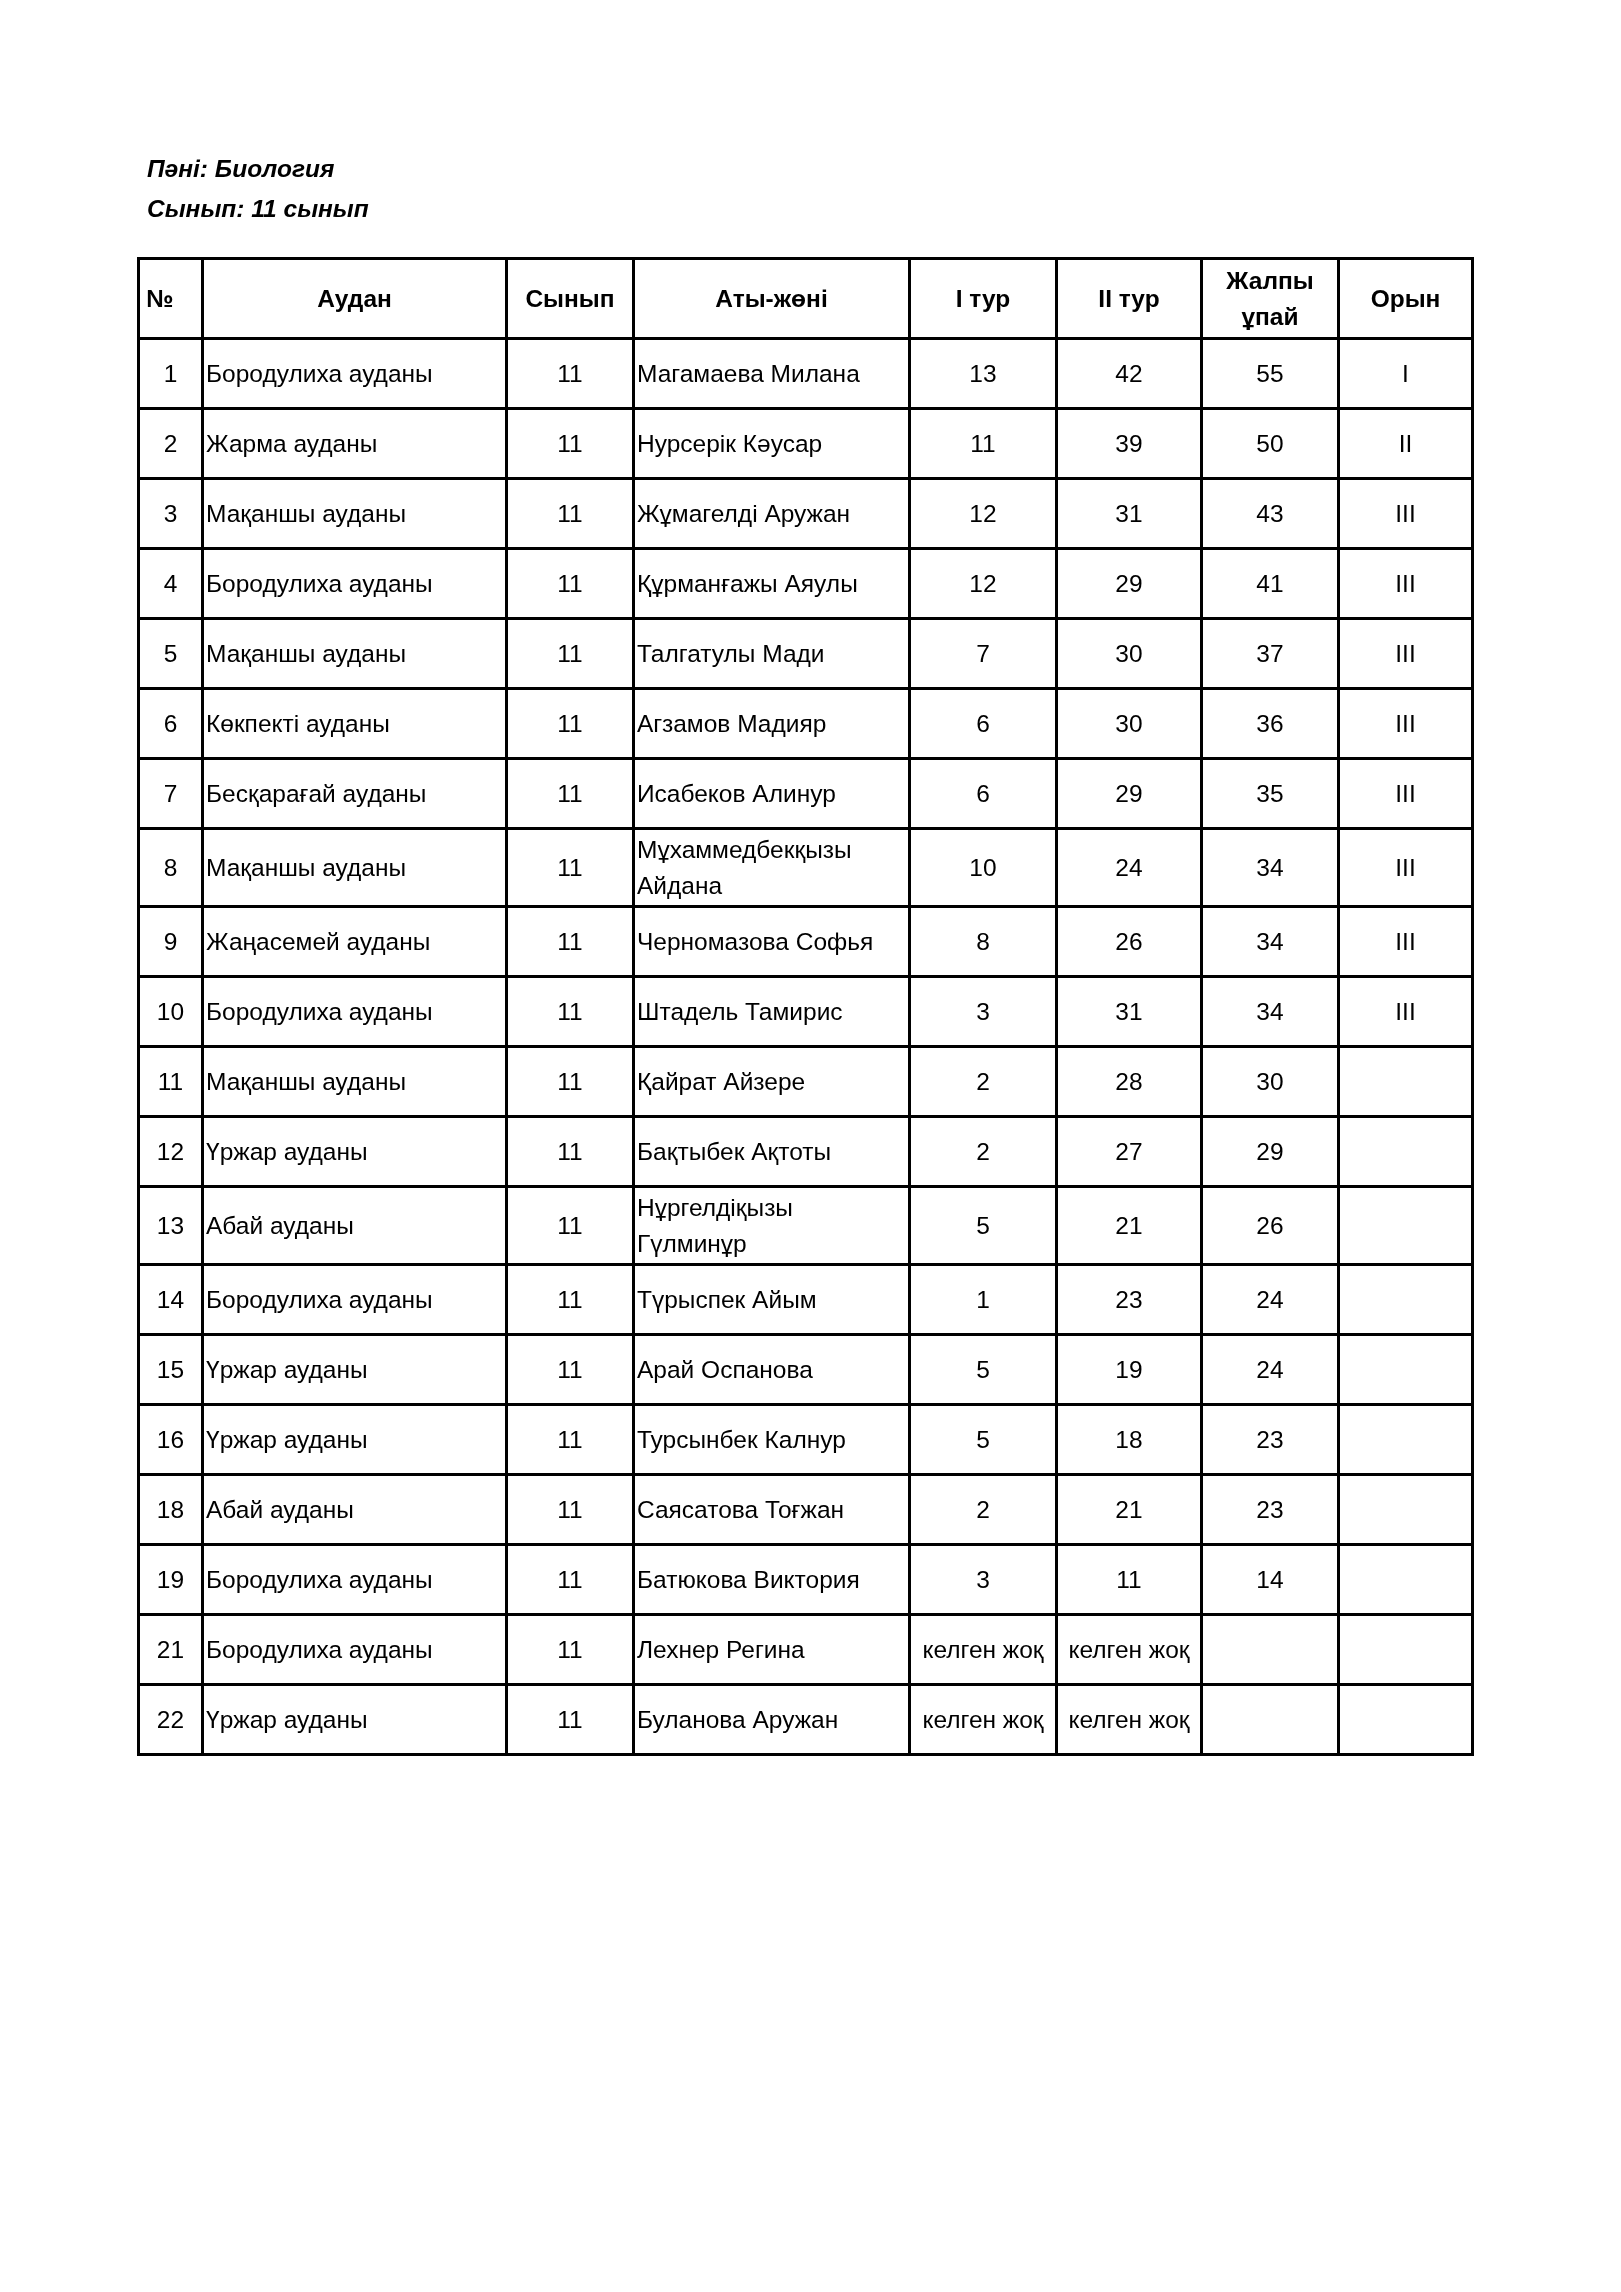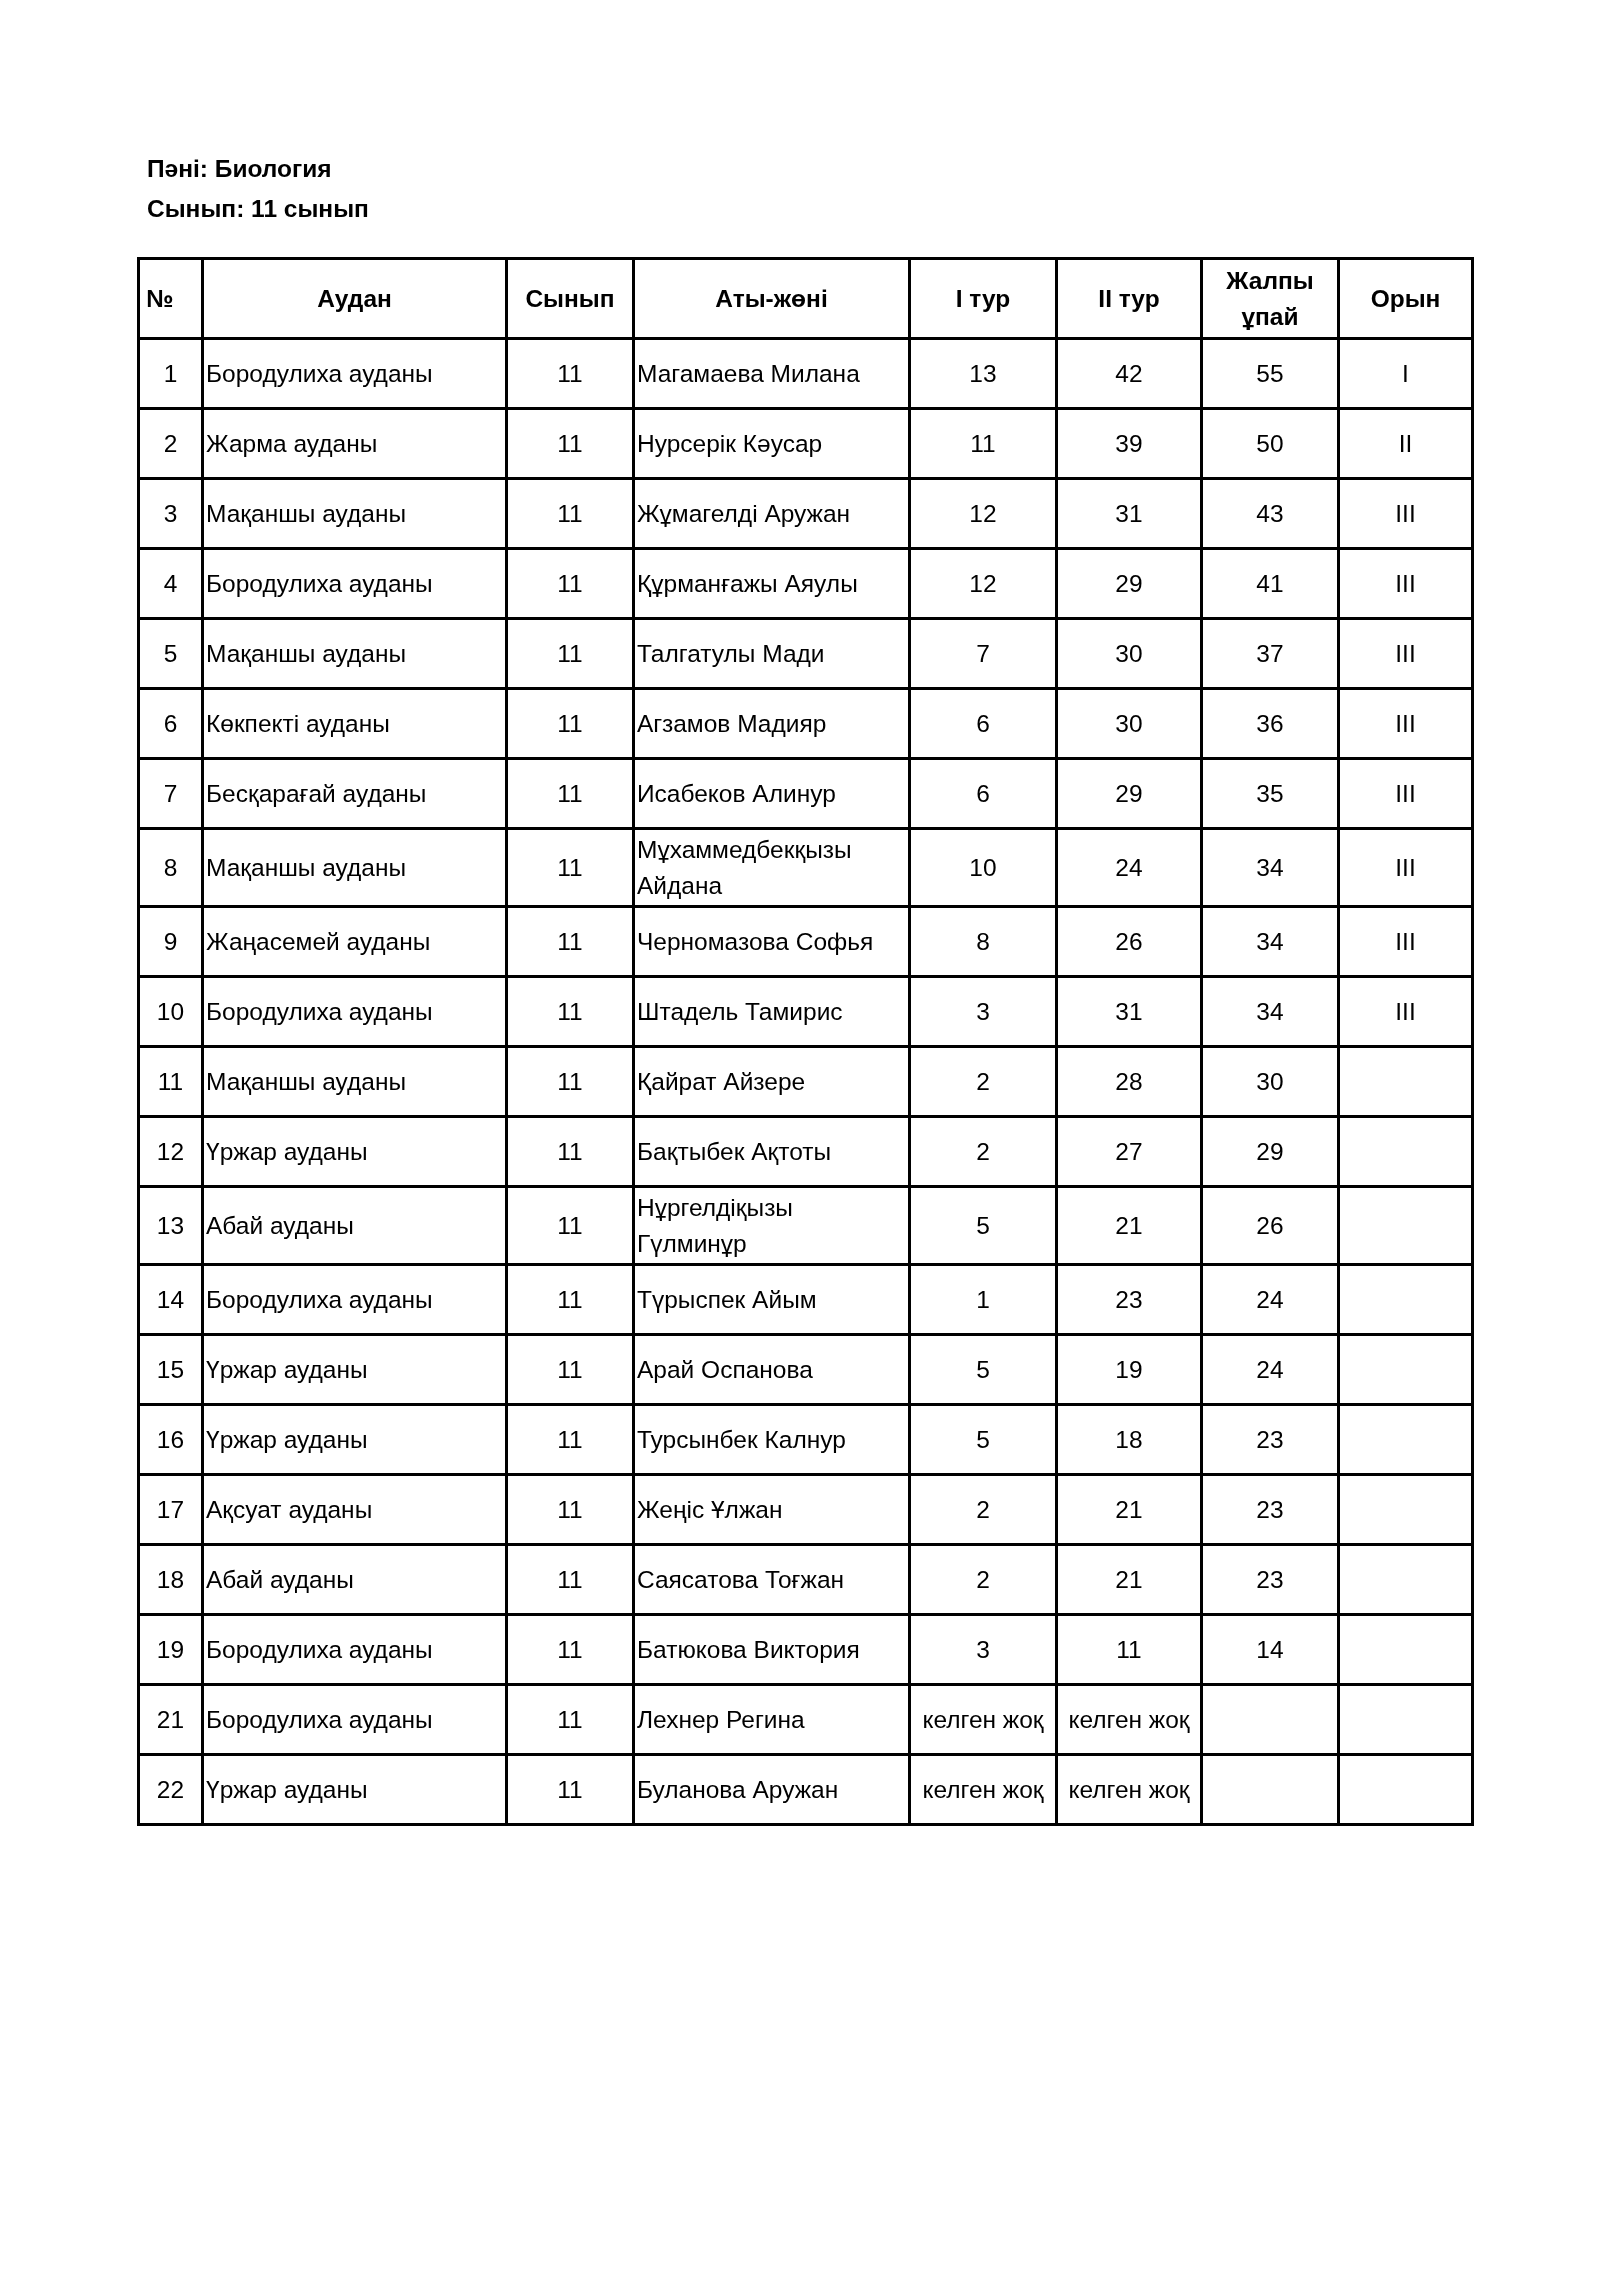--- a/index.html
+++ b/index.html
@@ -20,20 +20,21 @@
     position: absolute;
     left: 147px;
     top: 149px;
   }
   .titles p {
     margin: 0;
     font-size: 24.5px;
     font-weight: bold;
     line-height: 40px;
     white-space: nowrap;
+    font-style: italic;
   }
   table.results {
     position: absolute;
     left: 137px;
     top: 257px;
     width: 1335px;
     border-collapse: collapse;
     table-layout: fixed;
   }
   table.results th,
@@ -259,30 +260,20 @@
           <td class="c0">16</td>
           <td class="c1">Үржар ауданы</td>
           <td class="c2">11</td>
           <td class="c3">Турсынбек Калнур</td>
           <td class="c4">5</td>
           <td class="c5">18</td>
           <td class="c6">23</td>
           <td class="c7"></td>
         </tr>
         <tr>
-          <td class="c0">17</td>
-          <td class="c1">Ақсуат ауданы</td>
-          <td class="c2">11</td>
-          <td class="c3">Жеңіс Ұлжан</td>
-          <td class="c4">2</td>
-          <td class="c5">21</td>
-          <td class="c6">23</td>
-          <td class="c7"></td>
-        </tr>
-        <tr>
           <td class="c0">18</td>
           <td class="c1">Абай ауданы</td>
           <td class="c2">11</td>
           <td class="c3">Саясатова Тоғжан</td>
           <td class="c4">2</td>
           <td class="c5">21</td>
           <td class="c6">23</td>
           <td class="c7"></td>
         </tr>
         <tr>

